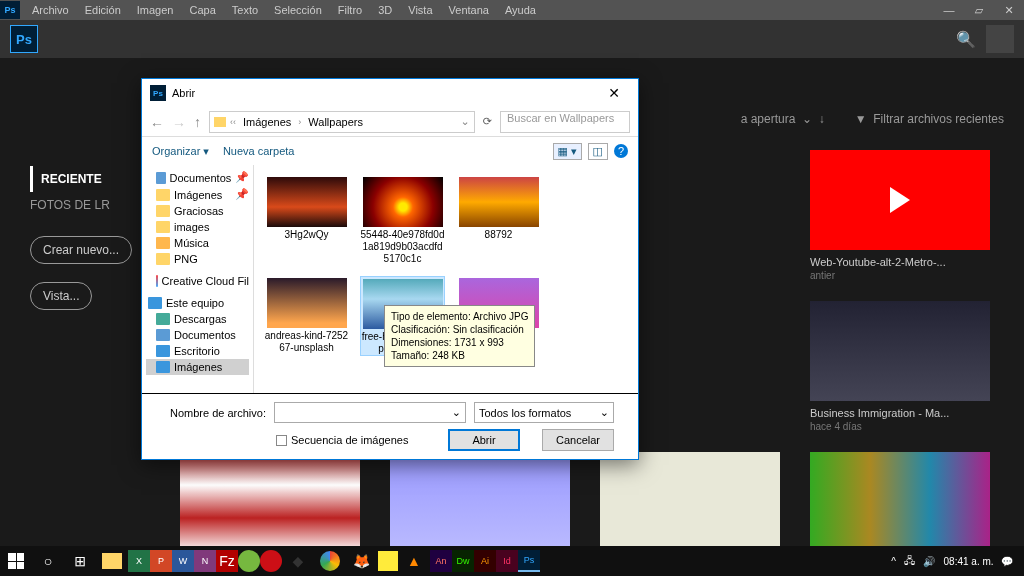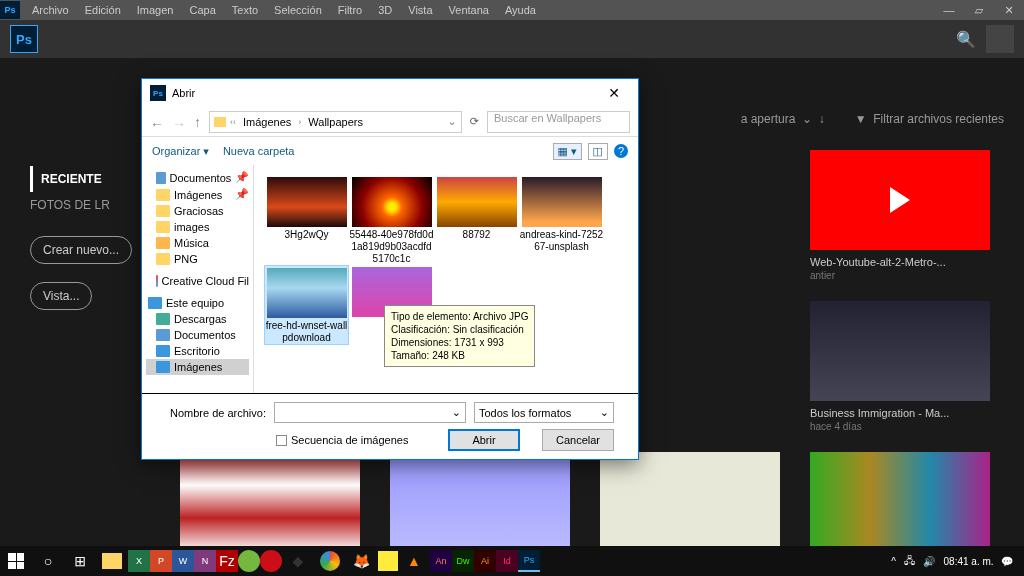--- a/index.html
+++ b/index.html
@@ -26,30 +26,30 @@
 .dialog{position:absolute;left:141px;top:78px;width:498px;height:382px;background:#fff;border:1px solid #0078d7;box-shadow:0 5px 20px rgba(0,0,0,0.5);display:flex;flex-direction:column;font-size:11px}
 .dlg-title{height:28px;display:flex;align-items:center;padding:0 8px}
 .dlg-title-icon{width:16px;height:16px;background:#001e36;color:#31a8ff;font-size:8px;display:flex;align-items:center;justify-content:center;font-weight:bold;margin-right:6px}
 .dlg-close{margin-left:auto;font-size:14px;padding:0 10px;cursor:pointer}
 .dlg-nav{height:30px;display:flex;align-items:center;padding:0 8px;gap:8px;border-bottom:1px solid #ddd}
 .dlg-nav-arrow{color:#888;font-size:14px}
 .dlg-path{display:flex;align-items:center;border:1px solid #ccc;height:22px;flex:1;padding:0 4px;gap:4px}
 .dlg-path-seg{padding:0 3px}
 .dlg-path-sep{color:#888;font-size:9px}
 .dlg-refresh{color:#555}
-.dlg-search{border:1px solid #ccc;height:22px;width:143px;padding:0 6px;color:#999}
+.dlg-search{border:1px solid #ccc;height:22px;width:130px;padding:0 6px;color:#999}
 .dlg-tools{height:28px;display:flex;align-items:center;padding:0 10px;gap:14px;color:#14597f}
 .dlg-tools-r{margin-left:auto;display:flex;gap:6px;align-items:center}
 .dlg-body{flex:1;display:flex;overflow:hidden}
 .dlg-tree{width:112px;border-right:1px solid #ddd;padding:4px;overflow:hidden}
 .tree-item{display:flex;align-items:center;gap:4px;padding:2px 0 2px 10px;white-space:nowrap}
 .tree-icon{width:14px;height:12px;background:#ffd568;border-radius:1px}
 .tree-icon.pc{background:#3a96dd}
 .tree-icon.doc{background:#5b9bd5}
-.dlg-files{flex:1;padding:10px;display:flex;flex-wrap:wrap;gap:0;align-content:flex-start;position:relative}
+.dlg-files{flex:1;padding:10px;display:flex;flex-wrap:wrap;gap:11px;align-content:flex-start;position:relative}
 .file{width:85px;text-align:center}
 .file.sel{background:#cce8ff;border:1px solid #99d1ff}
 .file-img{width:80px;height:50px;margin:2px auto}
 .file-name{font-size:10px;word-break:break-all;line-height:1.2;margin-top:2px}
 .tooltip{position:absolute;left:130px;top:140px;background:#ffffe1;border:1px solid #888;padding:4px 6px;font-size:10px;line-height:1.3;z-index:10}
 .dlg-footer{padding:8px 24px;border-top:1px solid #000000}
 .dlg-row{display:flex;align-items:center;gap:8px;margin-bottom:6px}
 .dlg-label{width:100px;text-align:right}
 .dlg-combo{border:1px solid #aaa;height:21px;padding:0 4px;display:flex;align-items:center;background:#fff}
 .dlg-btns{display:flex;justify-content:flex-end;gap:22px;align-items:center}

